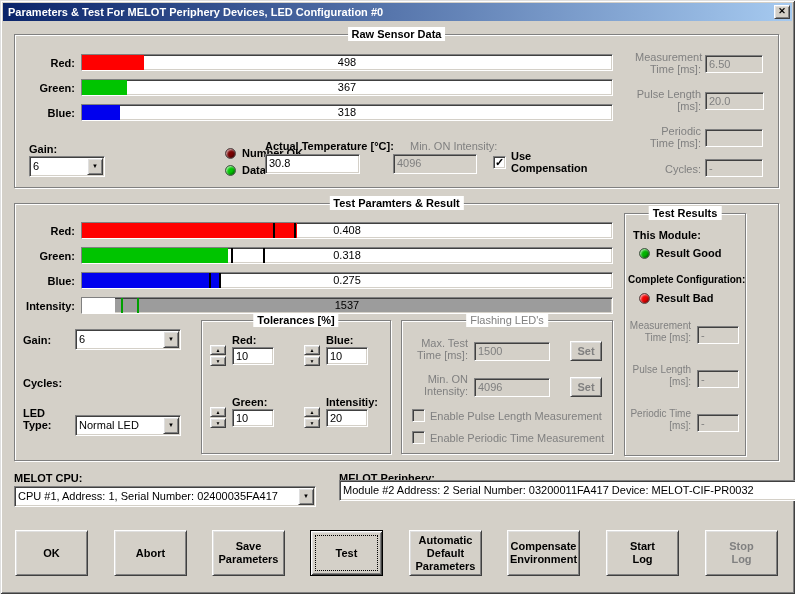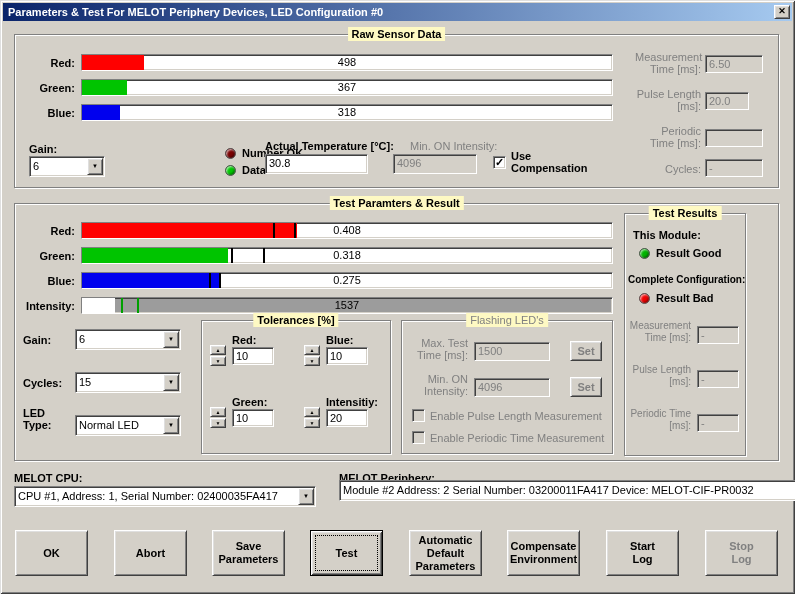--- a/index.html
+++ b/index.html
@@ -18,21 +18,21 @@
   .title { color: #fff; font-weight: bold; white-space: nowrap; padding-left: 2px; flex: 1; }
   .raised {
     background: #d4d0c8; border: 1px solid; border-color: #ffffff #404040 #404040 #ffffff;
     box-shadow: inset 1px 1px 0 #dfdfdf, inset -1px -1px 0 #808080;
   }
   .close-btn { position: absolute; top: 2px; right: 2px; width: 16px; height: 14px;
     font-size: 9px; line-height: 11px; text-align: center; font-weight: bold; cursor: default; }
   .group { position: absolute; border: 1px solid #808080;
     box-shadow: 1px 1px 0 #ffffff, inset 1px 1px 0 #ffffff; }
   .legend { position: absolute; top: -8px; left: 50%; transform: translateX(-50%);
-    background: #fef9c3; padding: 0 4px; font-weight: bold; white-space: nowrap; line-height: 14px; }
+    background: #ffffff; padding: 0 4px; font-weight: bold; white-space: nowrap; line-height: 14px; }
   .lbl { position: absolute; font-weight: bold; white-space: nowrap; line-height: 12px; }
   .wrap { white-space: normal; }
   .r { text-align: right; }
   .dim { color: #808080; font-weight: normal; }
   .sunken { border: 1px solid; border-color: #808080 #ffffff #ffffff #808080;
     box-shadow: inset 1px 1px 0 #404040, inset -1px -1px 0 #d4d0c8; background: #fff; }
   .field { position: absolute; padding: 2px 3px; font-size: 11px; overflow: hidden; white-space: nowrap; }
   .field.disabled { background: #d4d0c8; color: #808080; }
   .bar { position: absolute; width: 532px; height: 17px; background: #fff; overflow: hidden; }
   .bar-fill { position: absolute; left: 0; top: 0; bottom: 0; z-index: 1; }
@@ -100,33 +100,33 @@
       <span class="combo-value">6</span>
       <span class="combo-btn raised">▼</span>
     </div>
 
     <span class="led" style="left: 210px; top: 113px; background-color: rgb(122, 0, 0);"></span>
     <div class="lbl" style="left:227px; top:112px;">Number OK</div>
     <span class="led" style="left: 210px; top: 130px; background-color: rgb(0, 200, 0);"></span>
     <div class="lbl" style="left:227px; top:129px;">Data Valid</div>
 
     <div class="lbl" style="left:250px; top:105px;">Actual Temperature [°C]:</div>
-    <div class="field sunken" style="left:250px; top:119px; width:103px; height:20px;">30.8</div>
+    <div class="field sunken" style="left:250px; top:119px; width:95px; height:20px;">30.8</div>
 
     <div class="lbl dim" style="left:395px; top:105px;">Min. ON Intensity:</div>
     <div class="field sunken disabled" style="left:378px; top:119px; width:84px; height:20px;">4096</div>
 
     <div class="check sunken" style="left:478px; top:121px;"><span>✓</span></div>
     <div class="lbl wrap" style="left:496px; top:115px; width:86px;">Use Compensation</div>
 
     <div class="lbl dim wrap r" style="left:620px; top:16px; width:66px;">Measurement Time [ms]:</div>
     <div class="field sunken disabled" style="left:690px; top:20px; width:58px; height:18px;">6.50</div>
 
     <div class="lbl dim wrap r" style="left:620px; top:53px; width:66px;">Pulse Length [ms]:</div>
-    <div class="field sunken disabled" style="left:690px; top:57px; width:44px; height:18px;">20.0</div>
+    <div class="field sunken disabled" style="left:690px; top:57px; width:59px; height:18px;">20.0</div>
 
     <div class="lbl dim wrap r" style="left:620px; top:90px; width:66px;">Periodic Time [ms]:</div>
     <div class="field sunken disabled" style="left:690px; top:94px; width:58px; height:18px;"></div>
 
     <div class="lbl dim r" style="left:620px; top:128px; width:66px;">Cycles:</div>
     <div class="field sunken disabled" style="left:690px; top:124px; width:58px; height:18px;">-</div>
   </div>
 
   <div class="group" style="left:14px; top:203px; width:765px; height:258px;">
     <span class="legend">Test Paramters &amp; Result</span>
@@ -163,24 +163,20 @@
         <div class="marker" style="left: 10.3%; background: rgb(0, 160, 0);"></div>
       </div>
 
     <div class="lbl" style="left:8px; top:130px;">Gain:</div>
     <div class="combo sunken" style="left:60px; top:125px; width:106px; height:21px;">
       <span class="combo-value">6</span>
       <span class="combo-btn raised">▼</span>
     </div>
 
     <div class="lbl" style="left:8px; top:173px;">Cycles:</div>
-    <div class="combo sunken" style="left:60px; top:168px; width:106px; height:21px;">
-      <span class="combo-value">15</span>
-      <span class="combo-btn raised">▼</span>
-    </div>
 
     <div class="lbl wrap" style="left:8px; top:203px; width:44px;">LED Type:</div>
     <div class="combo sunken" style="left:60px; top:211px; width:106px; height:21px;">
       <span class="combo-value">Normal LED</span>
       <span class="combo-btn raised">▼</span>
     </div>
 
     <div class="group" style="left:186px; top:116px; width:190px; height:134px;">
       <span class="legend">Tolerances [%]</span>
 

